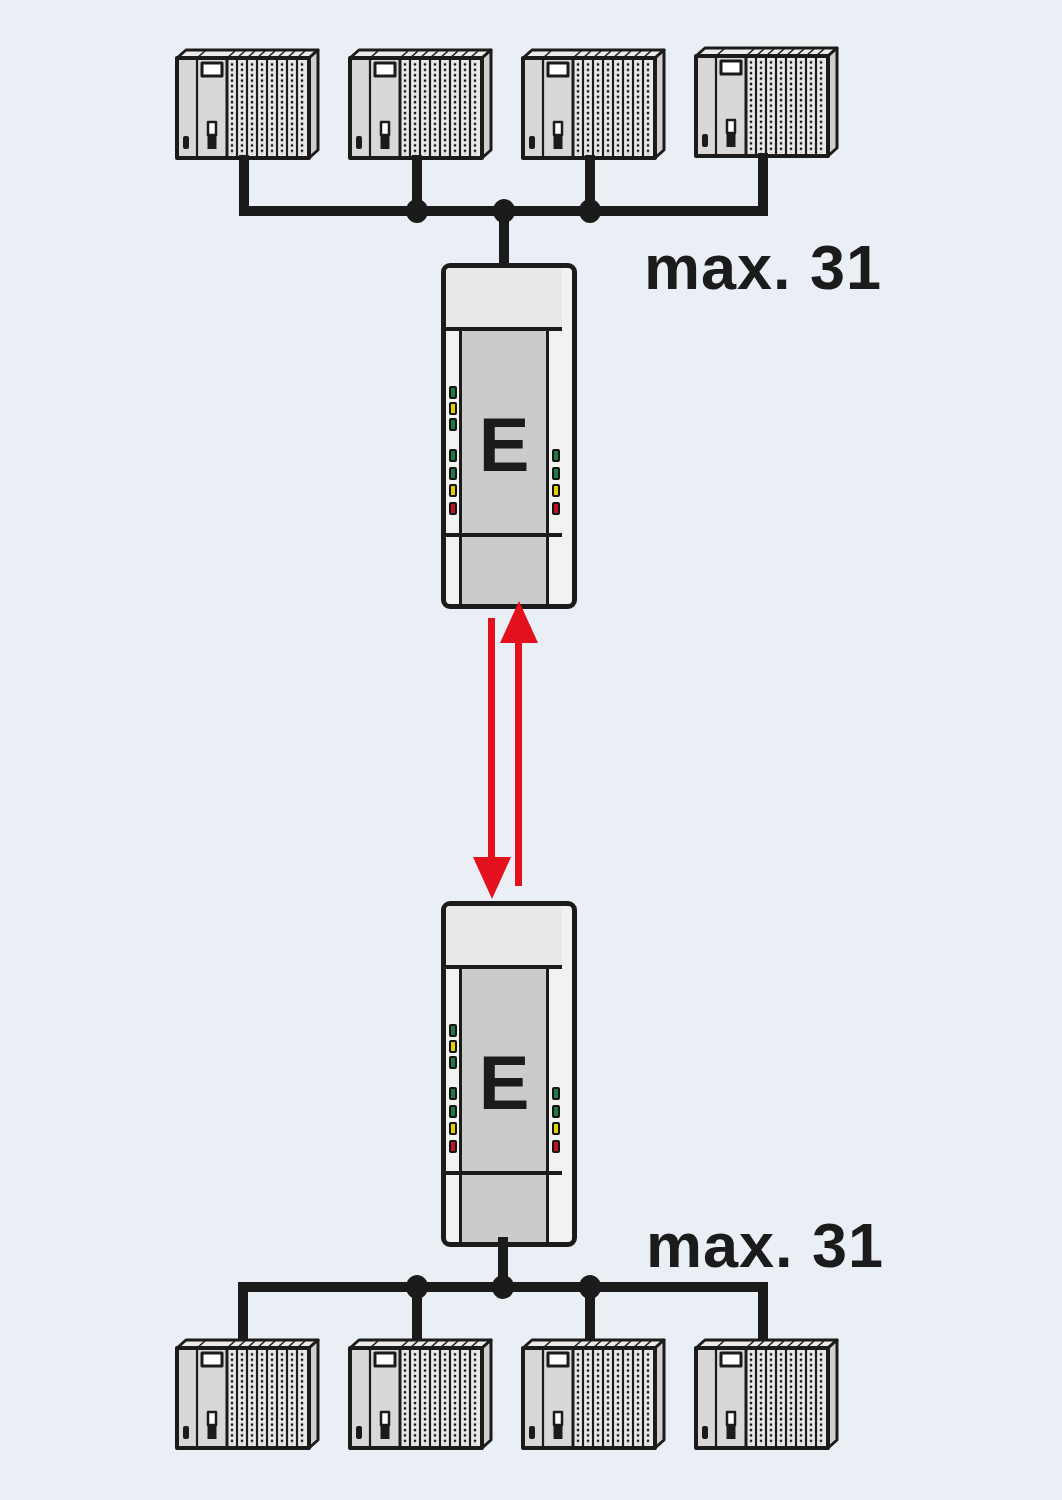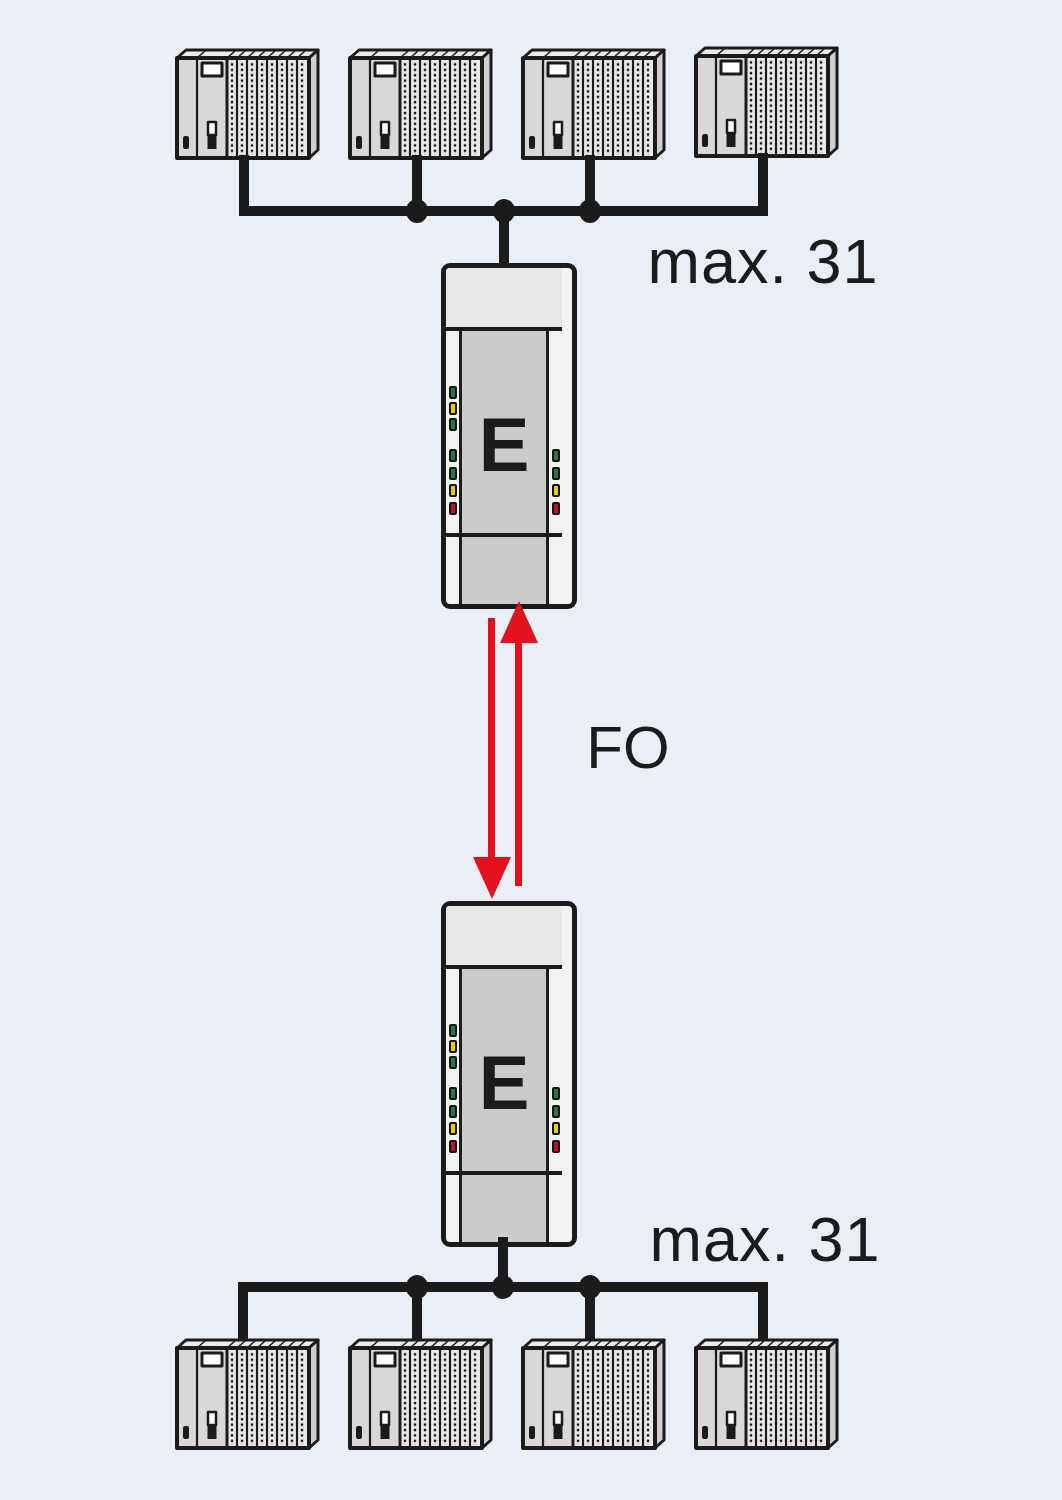--- a/index.html
+++ b/index.html
@@ -33,21 +33,21 @@
   .col-left{left:0;} .col-right{left:103px;}
   .grp-upper{top:118px;} .grp-lower{top:181px;}
 
   .a-line{position:absolute;width:7px;background:var(--accent-red);}
   .a-head{position:absolute;width:0;height:0;}
   .a-head.down{border-left:19px solid transparent;border-right:19px solid transparent;
                border-top:42px solid var(--accent-red);}
   .a-head.up{border-left:19px solid transparent;border-right:19px solid transparent;
              border-bottom:42px solid var(--accent-red);}
 
-  .lbl{position:absolute;font-weight:normal;color:var(--line);white-space:nowrap;line-height:1.05;}
+  .lbl{position:absolute;font-weight:bold;color:var(--line);white-space:nowrap;line-height:1.05;margin-top:6px;}
   .lbl.max{width:320px;text-align:center;font-size:63px;letter-spacing:1px;}
   .lbl.fo{width:140px;text-align:center;font-size:60px;}
 </style>
 </head>
 <body>
 
 <div id="canvas">
 
   <svg width="0" height="0" style="position:absolute" aria-hidden="true">
     <defs>
@@ -150,21 +150,20 @@
         <span class="led" style="background: var(--led-yellow);"></span>
         <span class="led" style="background: var(--led-red);"></span>
       </div>
   </div>
 
   <div class="a-line" style="left:488px;top:618px;height:242px"></div>
   <div class="a-head down" style="left:473px;top:857px"></div>
   <div class="a-head up" style="left:500px;top:601px"></div>
   <div class="a-line" style="left:515px;top:641px;height:245px"></div>
 
-  <div class="lbl fo" style="left:558px;top:716px">FO</div>
 
   <div class="module" style="top:901px">
     <div class="m-panel"></div>
     <div class="m-top"></div>
     <div class="m-div"></div>
     <div class="m-label">E</div>
     <div class="led-col col-left grp-upper top-group">
         <span class="led" style="background: var(--led-green);"></span>
         <span class="led" style="background: var(--led-yellow);"></span>
         <span class="led" style="background: var(--led-green);"></span>

